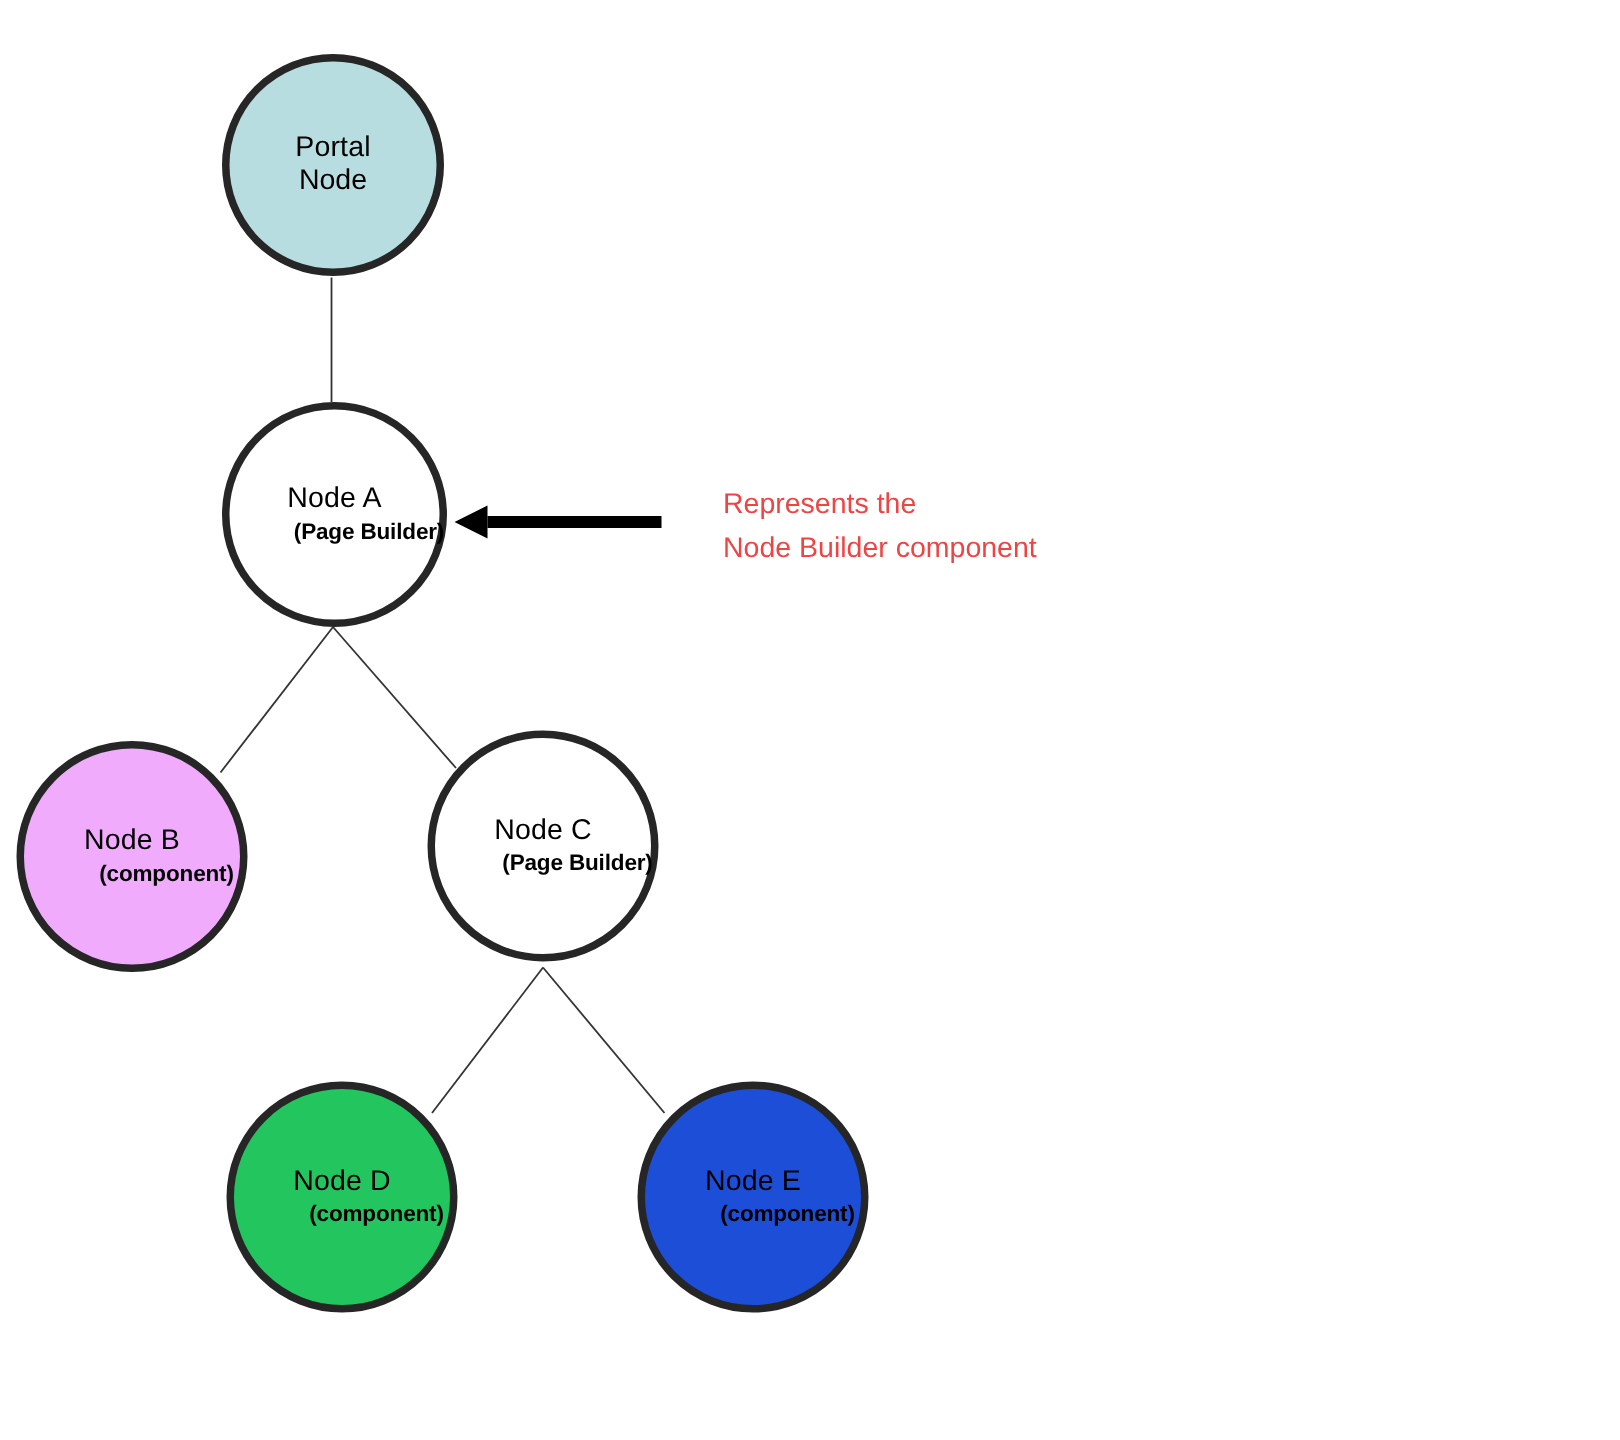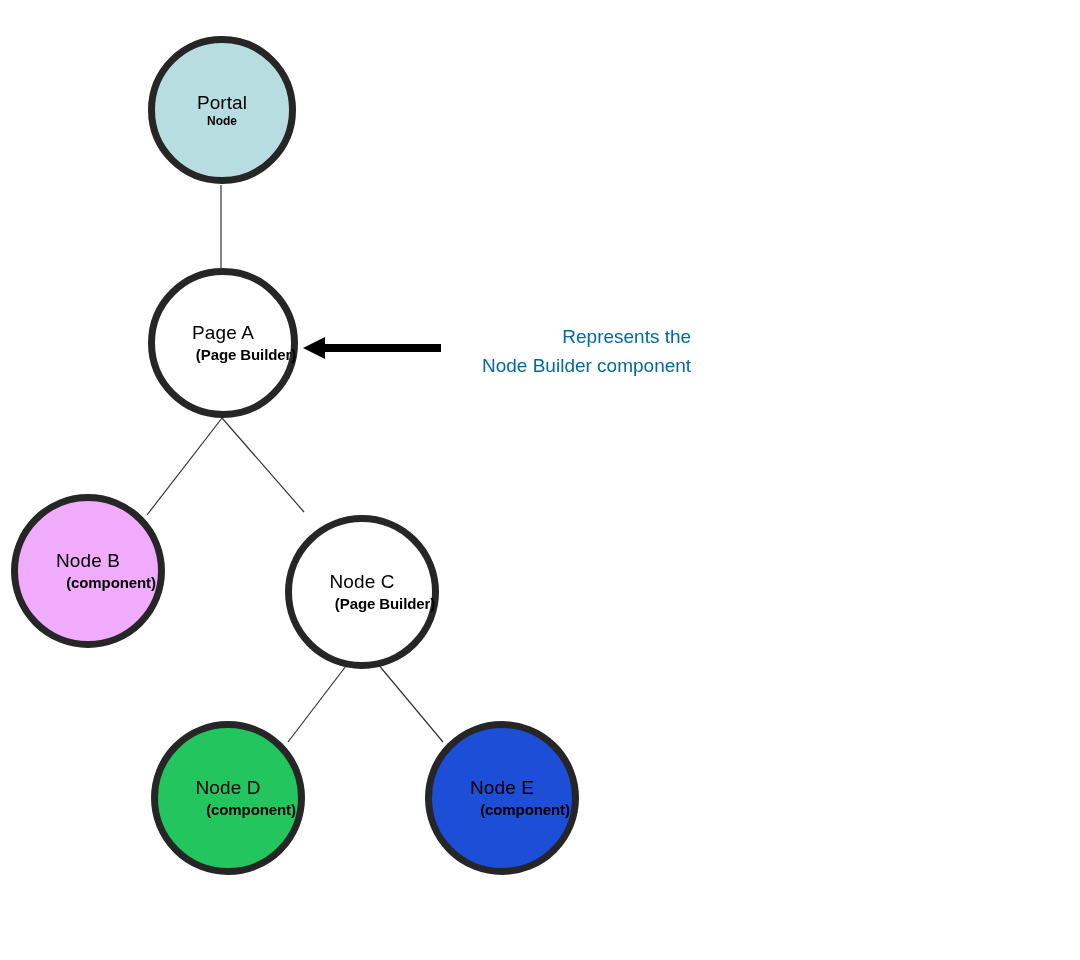--- a/index.html
+++ b/index.html
@@ -21,21 +21,21 @@
   #edges {
     position: absolute;
     left: 0;
     top: 0;
     width: 1080px;
     height: 960px;
   }
   .node {
     position: absolute;
     border-radius: 50%;
-    border: 7px solid #404040;
+    border: 5px solid #404040;
     box-sizing: border-box;
     display: flex;
     flex-direction: column;
     align-items: center;
     justify-content: center;
     text-align: center;
     color: #000000;
     line-height: 1.18;
     z-index: 3;
   }
@@ -47,31 +47,31 @@
   }
   .node-sub {
     font-size: 15px;
     font-weight: 700;
     letter-spacing: -0.1px;
     white-space: nowrap;
     margin-top: 1px;
     margin-left: 46px;
   }
   .node-title-2 {
-    font-size: 12px;
-    font-weight: 700;
+    font-size: 19px;
+    font-weight: 400;
     white-space: nowrap;
     text-align: center;
   }
   .annotation {
     position: absolute;
-    color: #0369a1;
+    color: #ef4444;
     font-size: 19px;
     line-height: 1.55;
-    text-align: right;
+    text-align: left;
     white-space: nowrap;
     z-index: 3;
   }
 </style>
 </head>
 <body>
 
 <div id="canvas">
 
   <svg id="edges" viewBox="0 0 1080 960" xmlns="http://www.w3.org/2000/svg">
@@ -87,30 +87,30 @@
         <polygon points="303,348 325,337 325,359" fill="#000000"></polygon>
       </g>
   </svg>
 
   <div class="node" id="portal-node" style="left: 148px; top: 36px; width: 148px; height: 148px; background: rgb(184, 221, 224); border-color: rgb(38, 38, 38);">
     <span class="node-title">Portal</span>
     <span class="node-title-2">Node</span>
   </div>
 
   <div class="node" id="node-a" style="left: 148px; top: 268px; width: 150px; height: 150px; background: rgb(255, 255, 255); border-color: rgb(38, 38, 38);">
-    <span class="node-title">Page A</span>
+    <span class="node-title">Node A</span>
     <span class="node-sub">(Page Builder)</span>
   </div>
 
   <div class="node" id="node-b" style="left: 11px; top: 494px; width: 154px; height: 154px; background: #f0abfc; border-color: rgb(38, 38, 38);">
     <span class="node-title">Node B</span>
     <span class="node-sub">(component)</span>
   </div>
 
-  <div class="node" id="node-c" style="left: 285px; top: 515px; width: 154px; height: 154px; background: rgb(255, 255, 255); border-color: rgb(38, 38, 38);">
+  <div class="node" id="node-c" style="left: 285px; top: 487px; width: 154px; height: 154px; background: rgb(255, 255, 255); border-color: rgb(38, 38, 38);">
     <span class="node-title">Node C</span>
     <span class="node-sub">(Page Builder)</span>
   </div>
 
   <div class="node" id="node-d" style="left: 151px; top: 721px; width: 154px; height: 154px; background: #22c55e; border-color: rgb(38, 38, 38);">
     <span class="node-title">Node D</span>
     <span class="node-sub">(component)</span>
   </div>
 
   <div class="node" id="node-e" style="left: 425px; top: 721px; width: 154px; height: 154px; background: #1d4ed8; border-color: rgb(38, 38, 38);">

